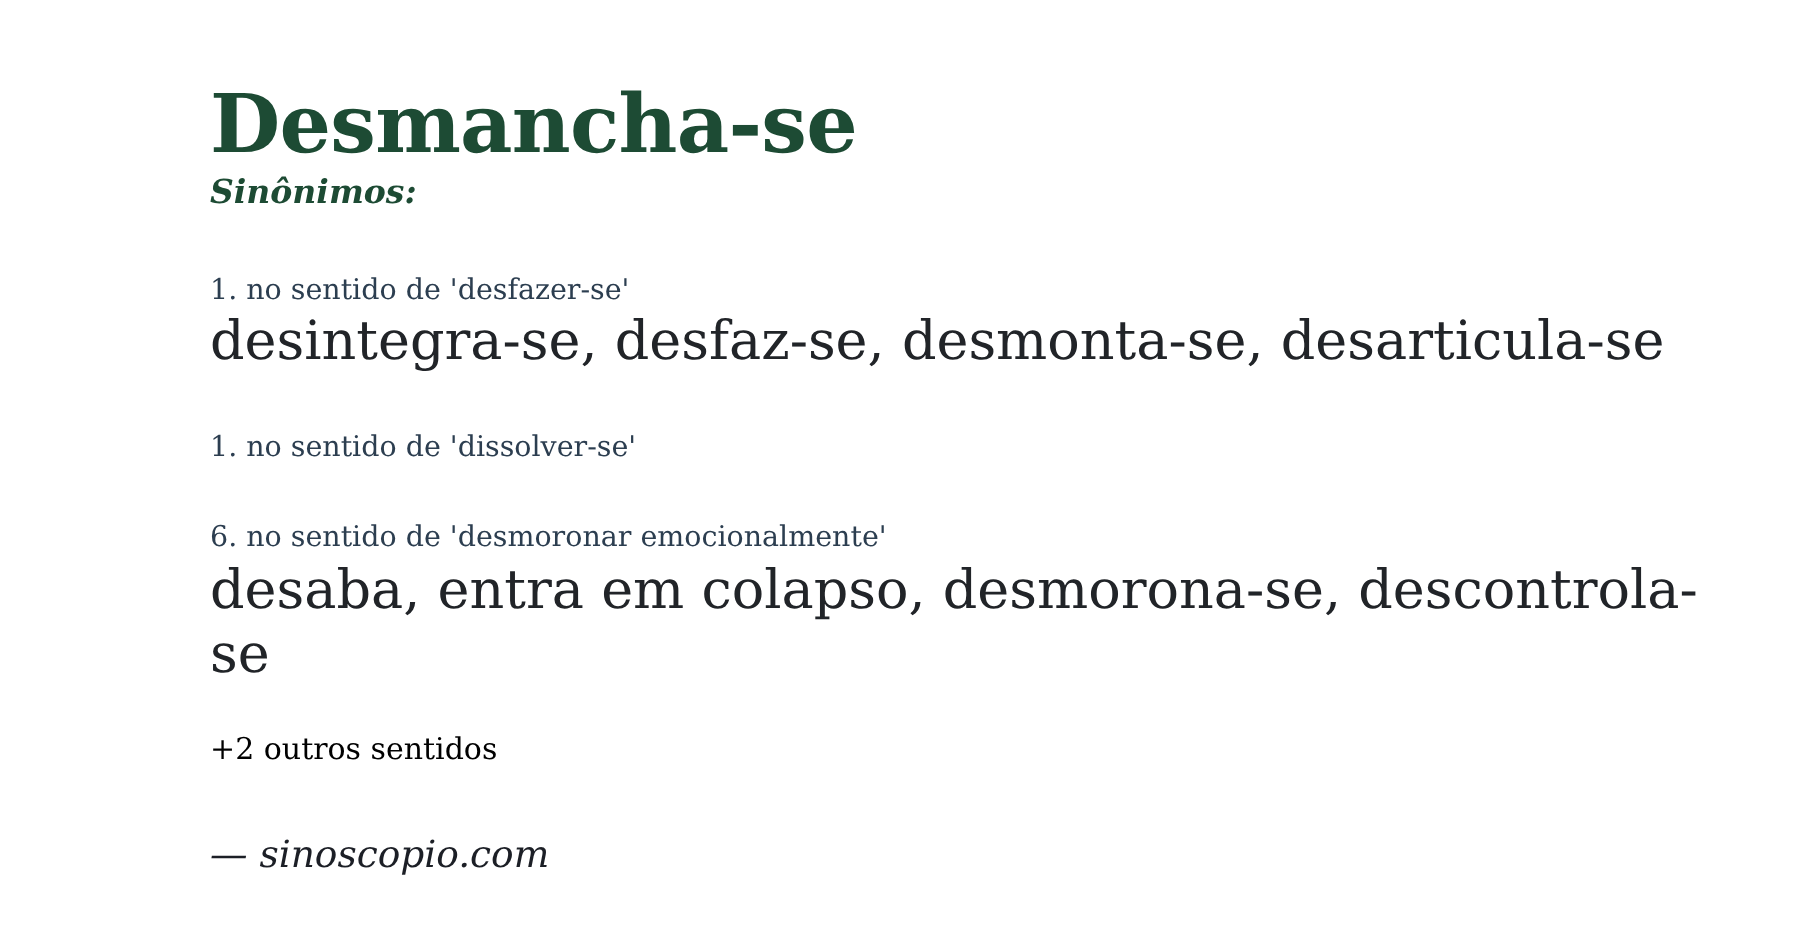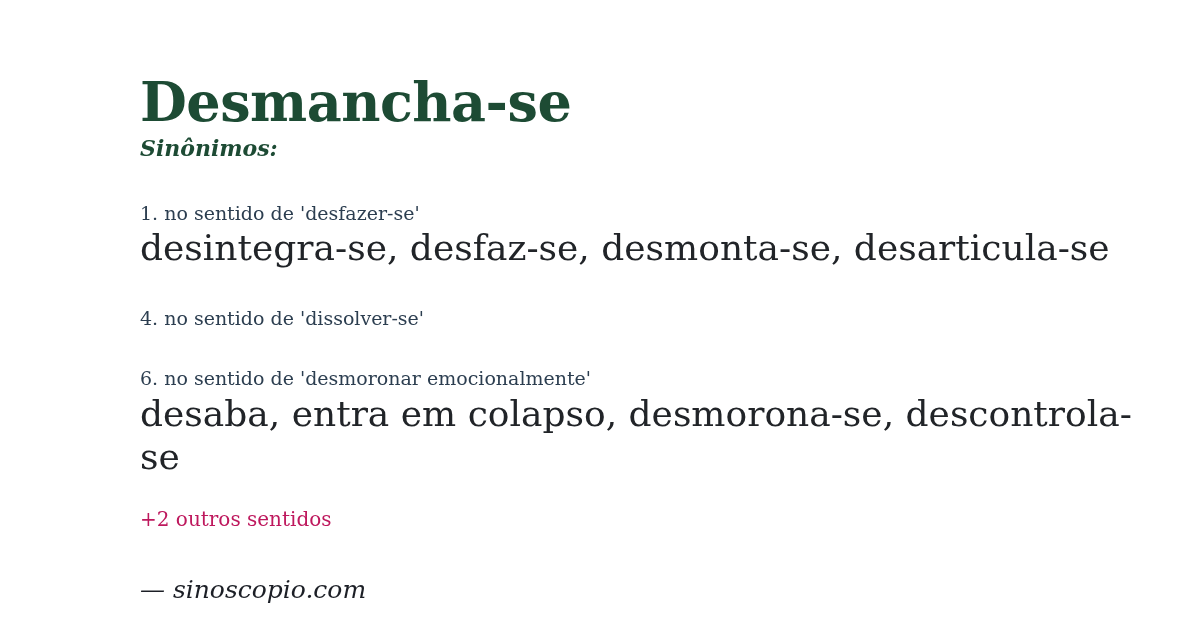--- a/index.html
+++ b/index.html
@@ -9,21 +9,21 @@
     width: 1200px;
     height: 628px;
     overflow: hidden;
     font-family: "DejaVu Serif", "Liberation Serif", serif;
   }
   .card {
     position: relative;
     width: 1200px;
     height: 460px;
     box-sizing: border-box;
-    padding: 74px 60px 0 140px;
+    padding: 54px 60px 0 140px;
   }
   .title {
     margin: 0;
     font-size: 54px;
     line-height: 1.05;
     font-weight: 700;
     color: #1d4b34;
     letter-spacing: -0.5px;
   }
   .subtitle {
@@ -47,21 +47,21 @@
   }
   .sense-synonyms {
     margin-top: 1px;
     font-size: 36px;
     line-height: 1.2;
     color: #212428;
   }
   .more-senses {
     margin-top: 28px;
     font-size: 20px;
-    color: #be185d;
+    color: #000000;
   }
   .attribution {
     margin-top: 44px;
     font-size: 25px;
     font-style: italic;
     color: #1c1f26;
   }
 </style>
 </head>
 <body>
@@ -73,21 +73,21 @@
   <div class="subtitle">Sinônimos:</div>
 
   <div class="senses">
 
     <div class="sense">
       <div class="sense-label">1. no sentido de 'desfazer-se'</div>
       <div class="sense-synonyms">desintegra-se, desfaz-se, desmonta-se, desarticula-se</div>
     </div>
 
     <div class="sense">
-      <div class="sense-label">4. no sentido de 'dissolver-se'</div>
+      <div class="sense-label">1. no sentido de 'dissolver-se'</div>
     </div>
 
     <div class="sense">
       <div class="sense-label">6. no sentido de 'desmoronar emocionalmente'</div>
       <div class="sense-synonyms">desaba, entra em colapso, desmorona-se, descontrola-se</div>
     </div>
 
   </div>
 
   <div class="more-senses">+2 outros sentidos</div>

